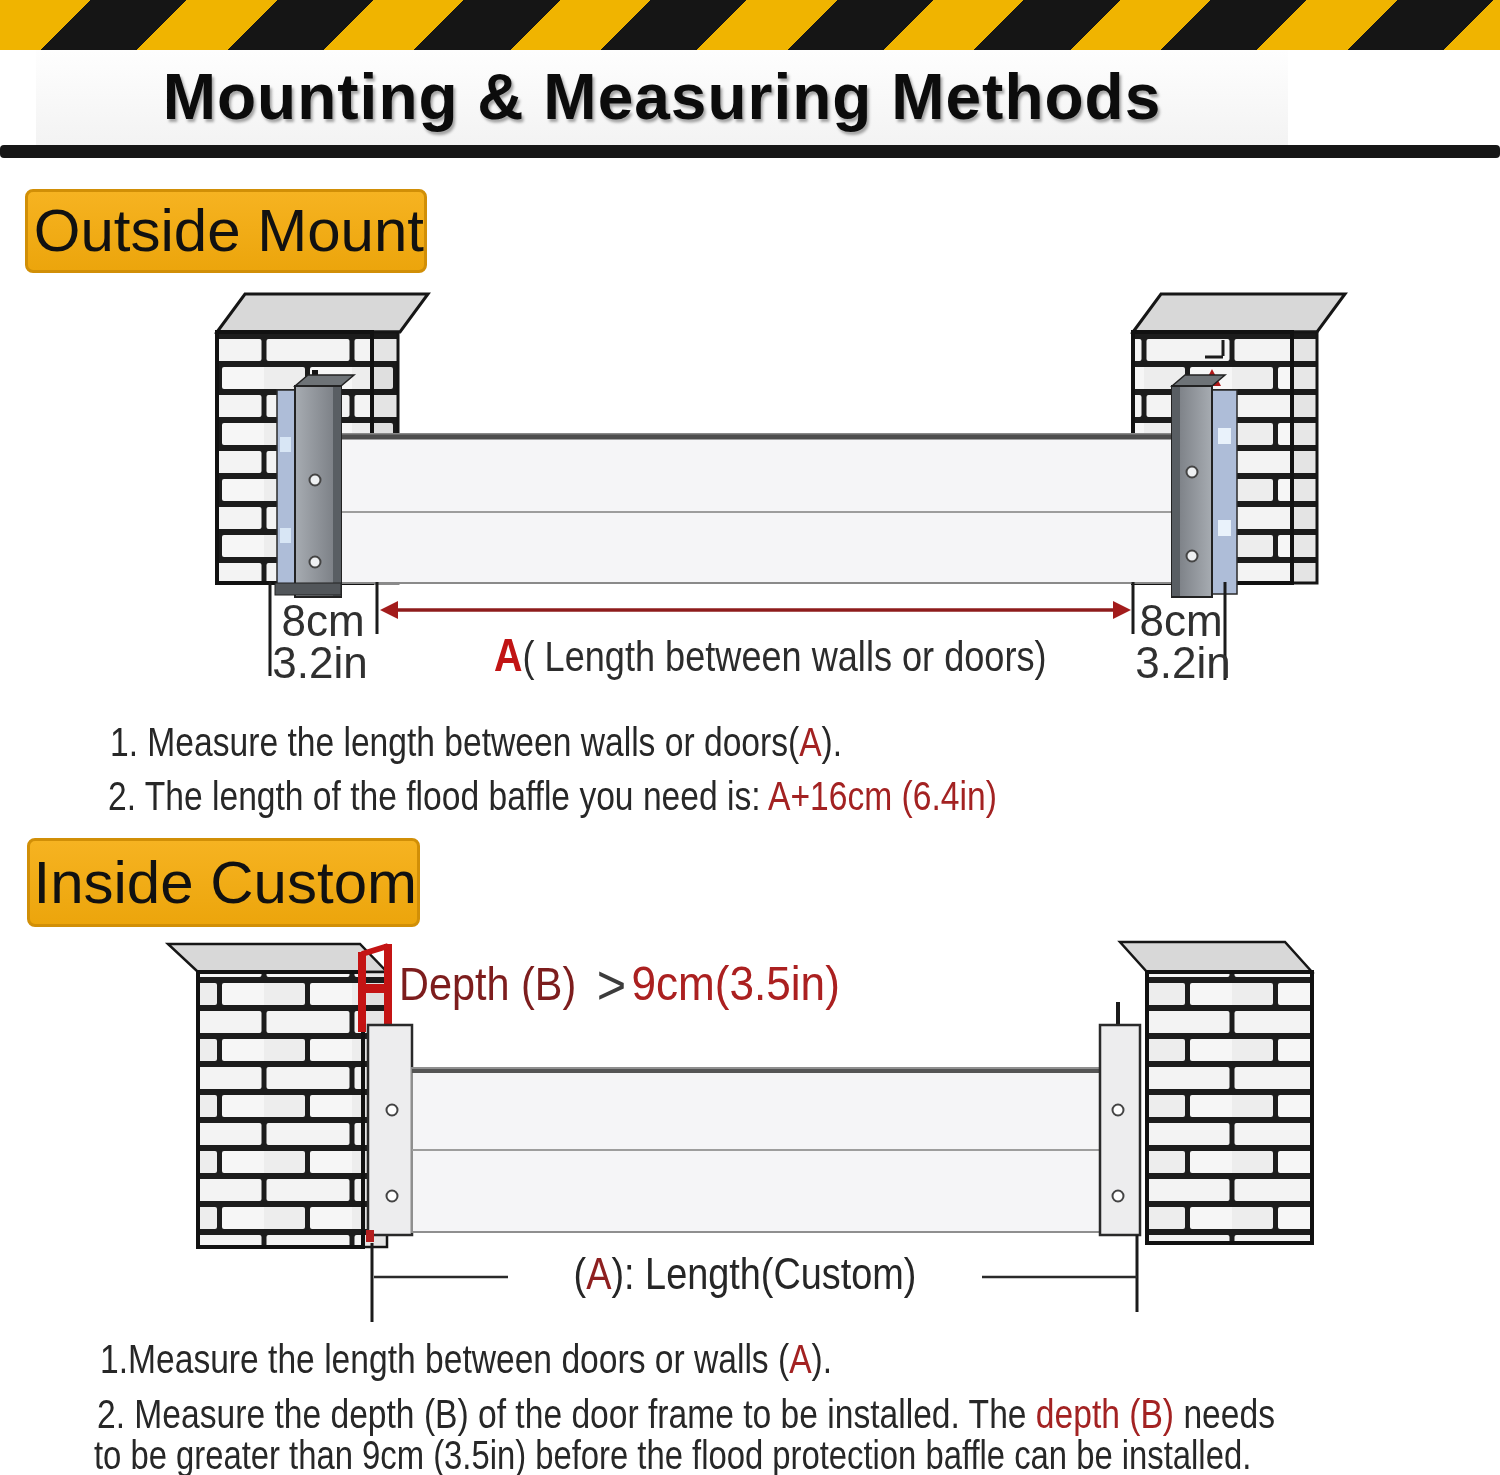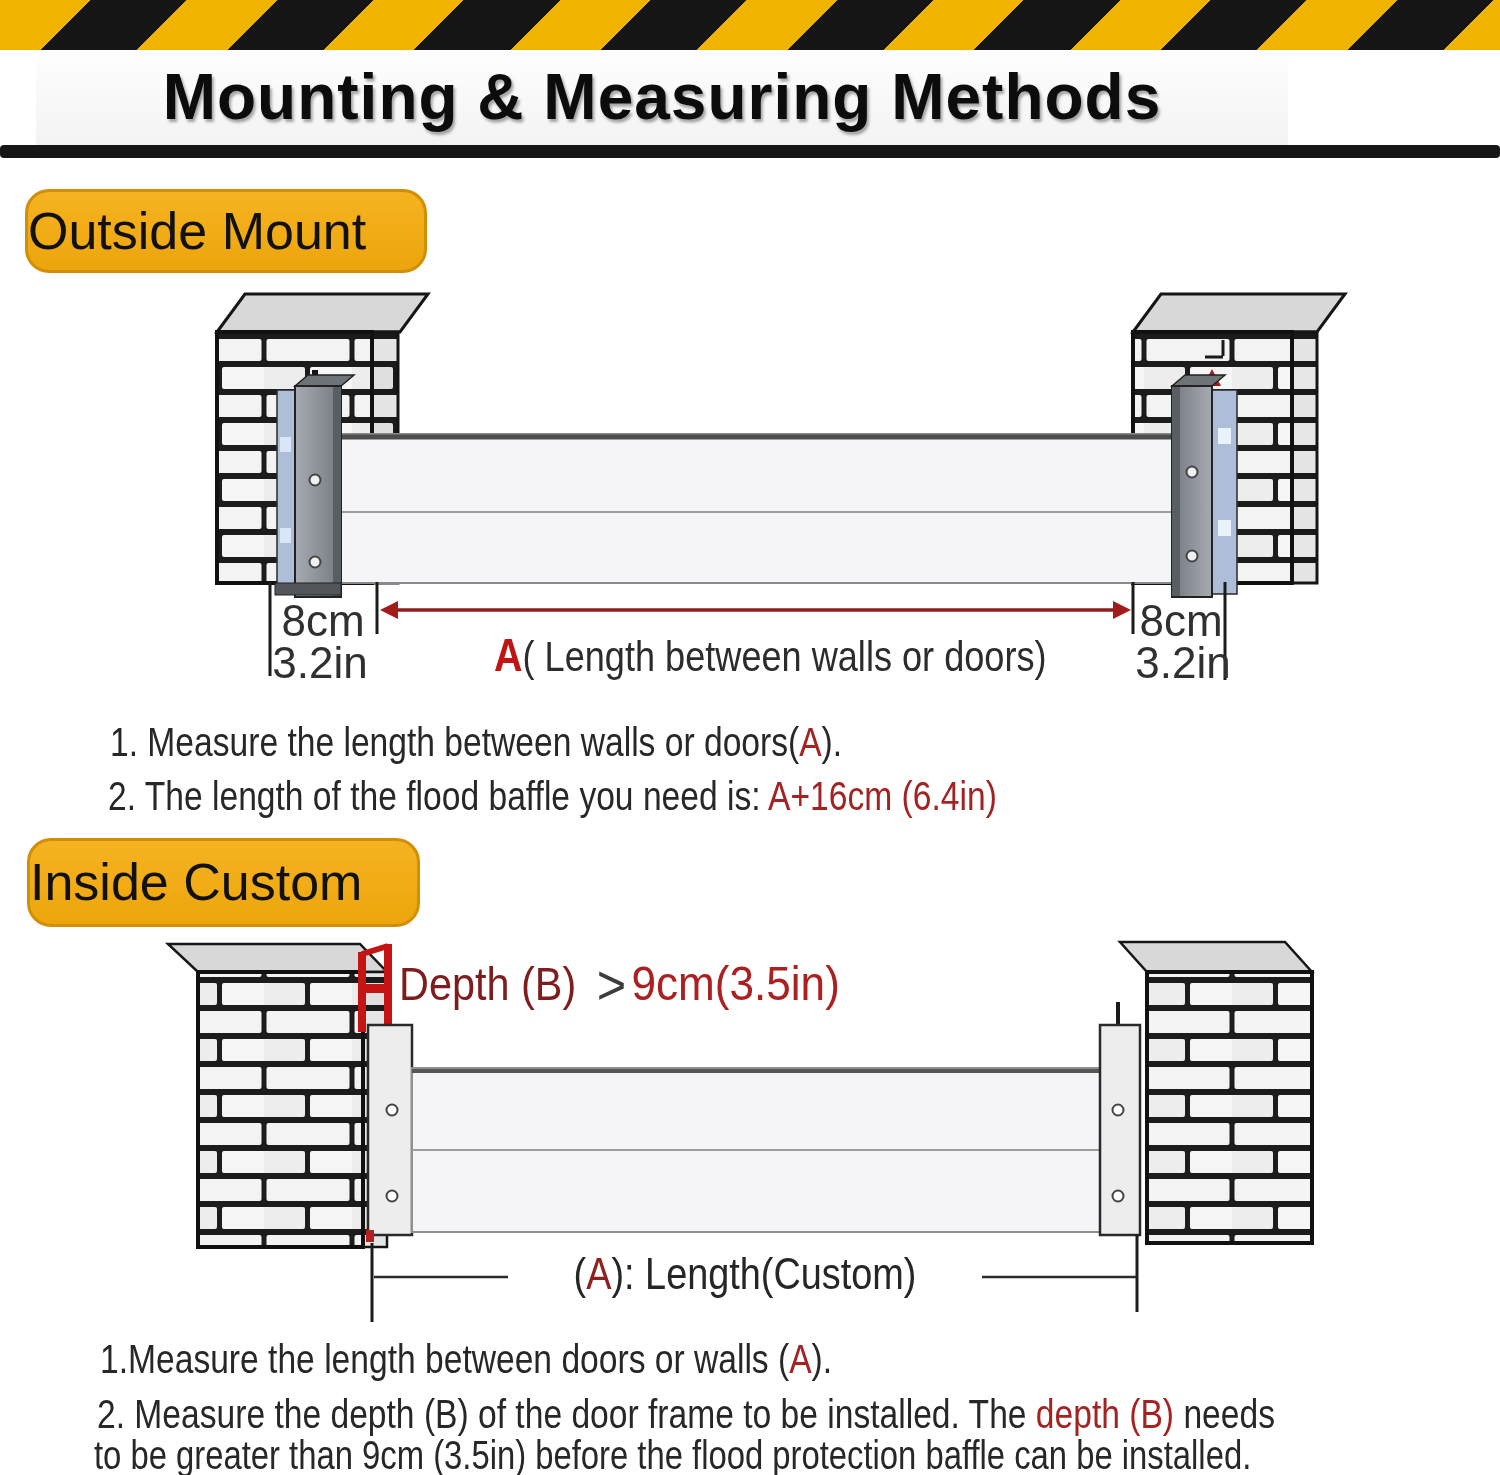--- a/index.html
+++ b/index.html
@@ -11,22 +11,22 @@
   .hazard{left:0;top:0;width:1500px;height:50px;
           background:repeating-linear-gradient(135deg,#f0b400 0 64px,#151515 64px 132px);}
   
   .title-band{left:0;top:50px;width:1252px;height:95px;
               background:linear-gradient(#fefefe,#f3f3f3);margin-left:36px;}
   .title-band h1{margin:0;text-align:center;line-height:95px;font-size:64px;font-weight:bold;
                  color:#0c0c0c;letter-spacing:1px;
                  text-shadow:2px 3px 3px rgba(0,0,0,.35),0 1px 0 #ffffff;}
   .title-rule{left:0;top:145px;width:1500px;height:13px;background:#161616;border-radius:4px;}
   
-  .badge{background:linear-gradient(#f6b321,#eca50c);border:3px solid #d18f07;border-radius:24px;
-         text-align:left;color:#111;font-size:52px;box-sizing:border-box;}
+  .badge{background:linear-gradient(#f6b321,#eca50c);border:3px solid #d18f07;border-radius:8px;
+         text-align:right;color:#111;font-size:60px;box-sizing:border-box;}
   .badge-outside{left:25px;top:189px;width:402px;height:84px;line-height:78px;}
   .badge-inside{left:27px;top:838px;width:393px;height:89px;line-height:83px;}
   
   .m-label{font-size:44px;color:#303030;text-align:center;}
   .squeeze{transform:scaleX(.84);transform-origin:left top;}
   .squeeze-c{transform:scaleX(.86);transform-origin:center top;}
   .steps{font-size:40px;color:#272727;}
   .red{color:#a32222;}
   .red-bright{color:#c11414;font-weight:bold;}
   .maroon{color:#7d1d1d;}

